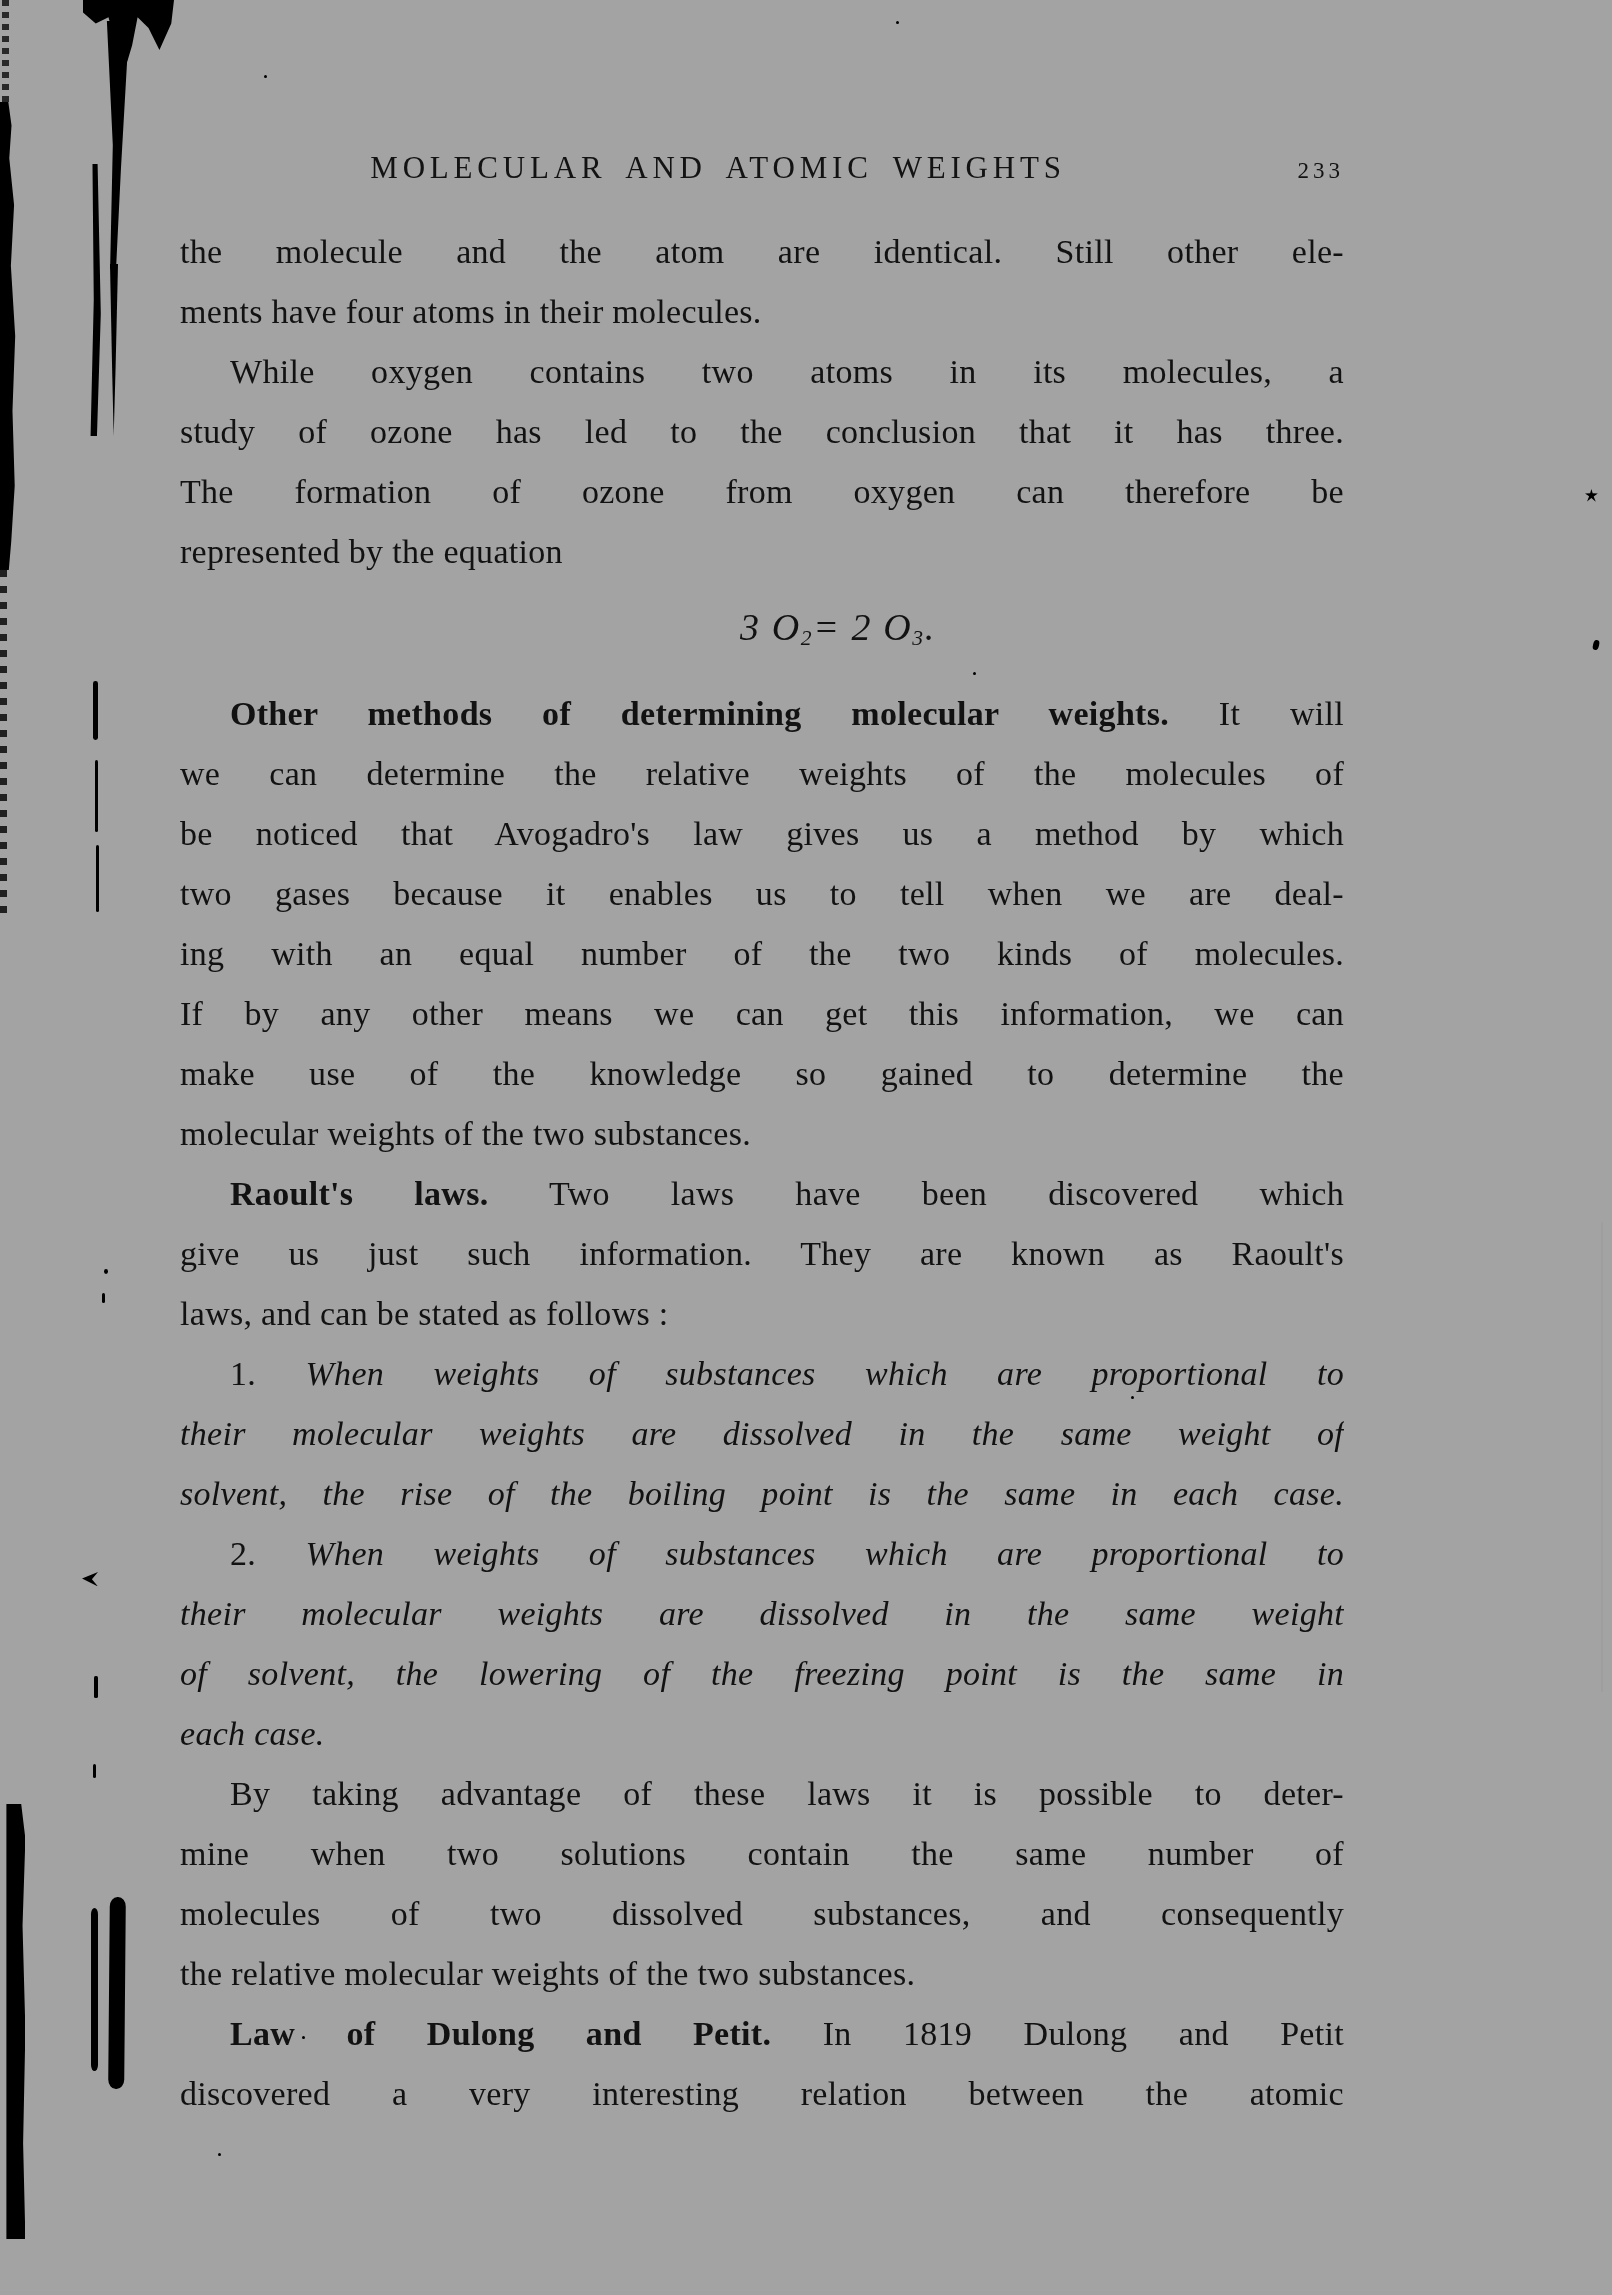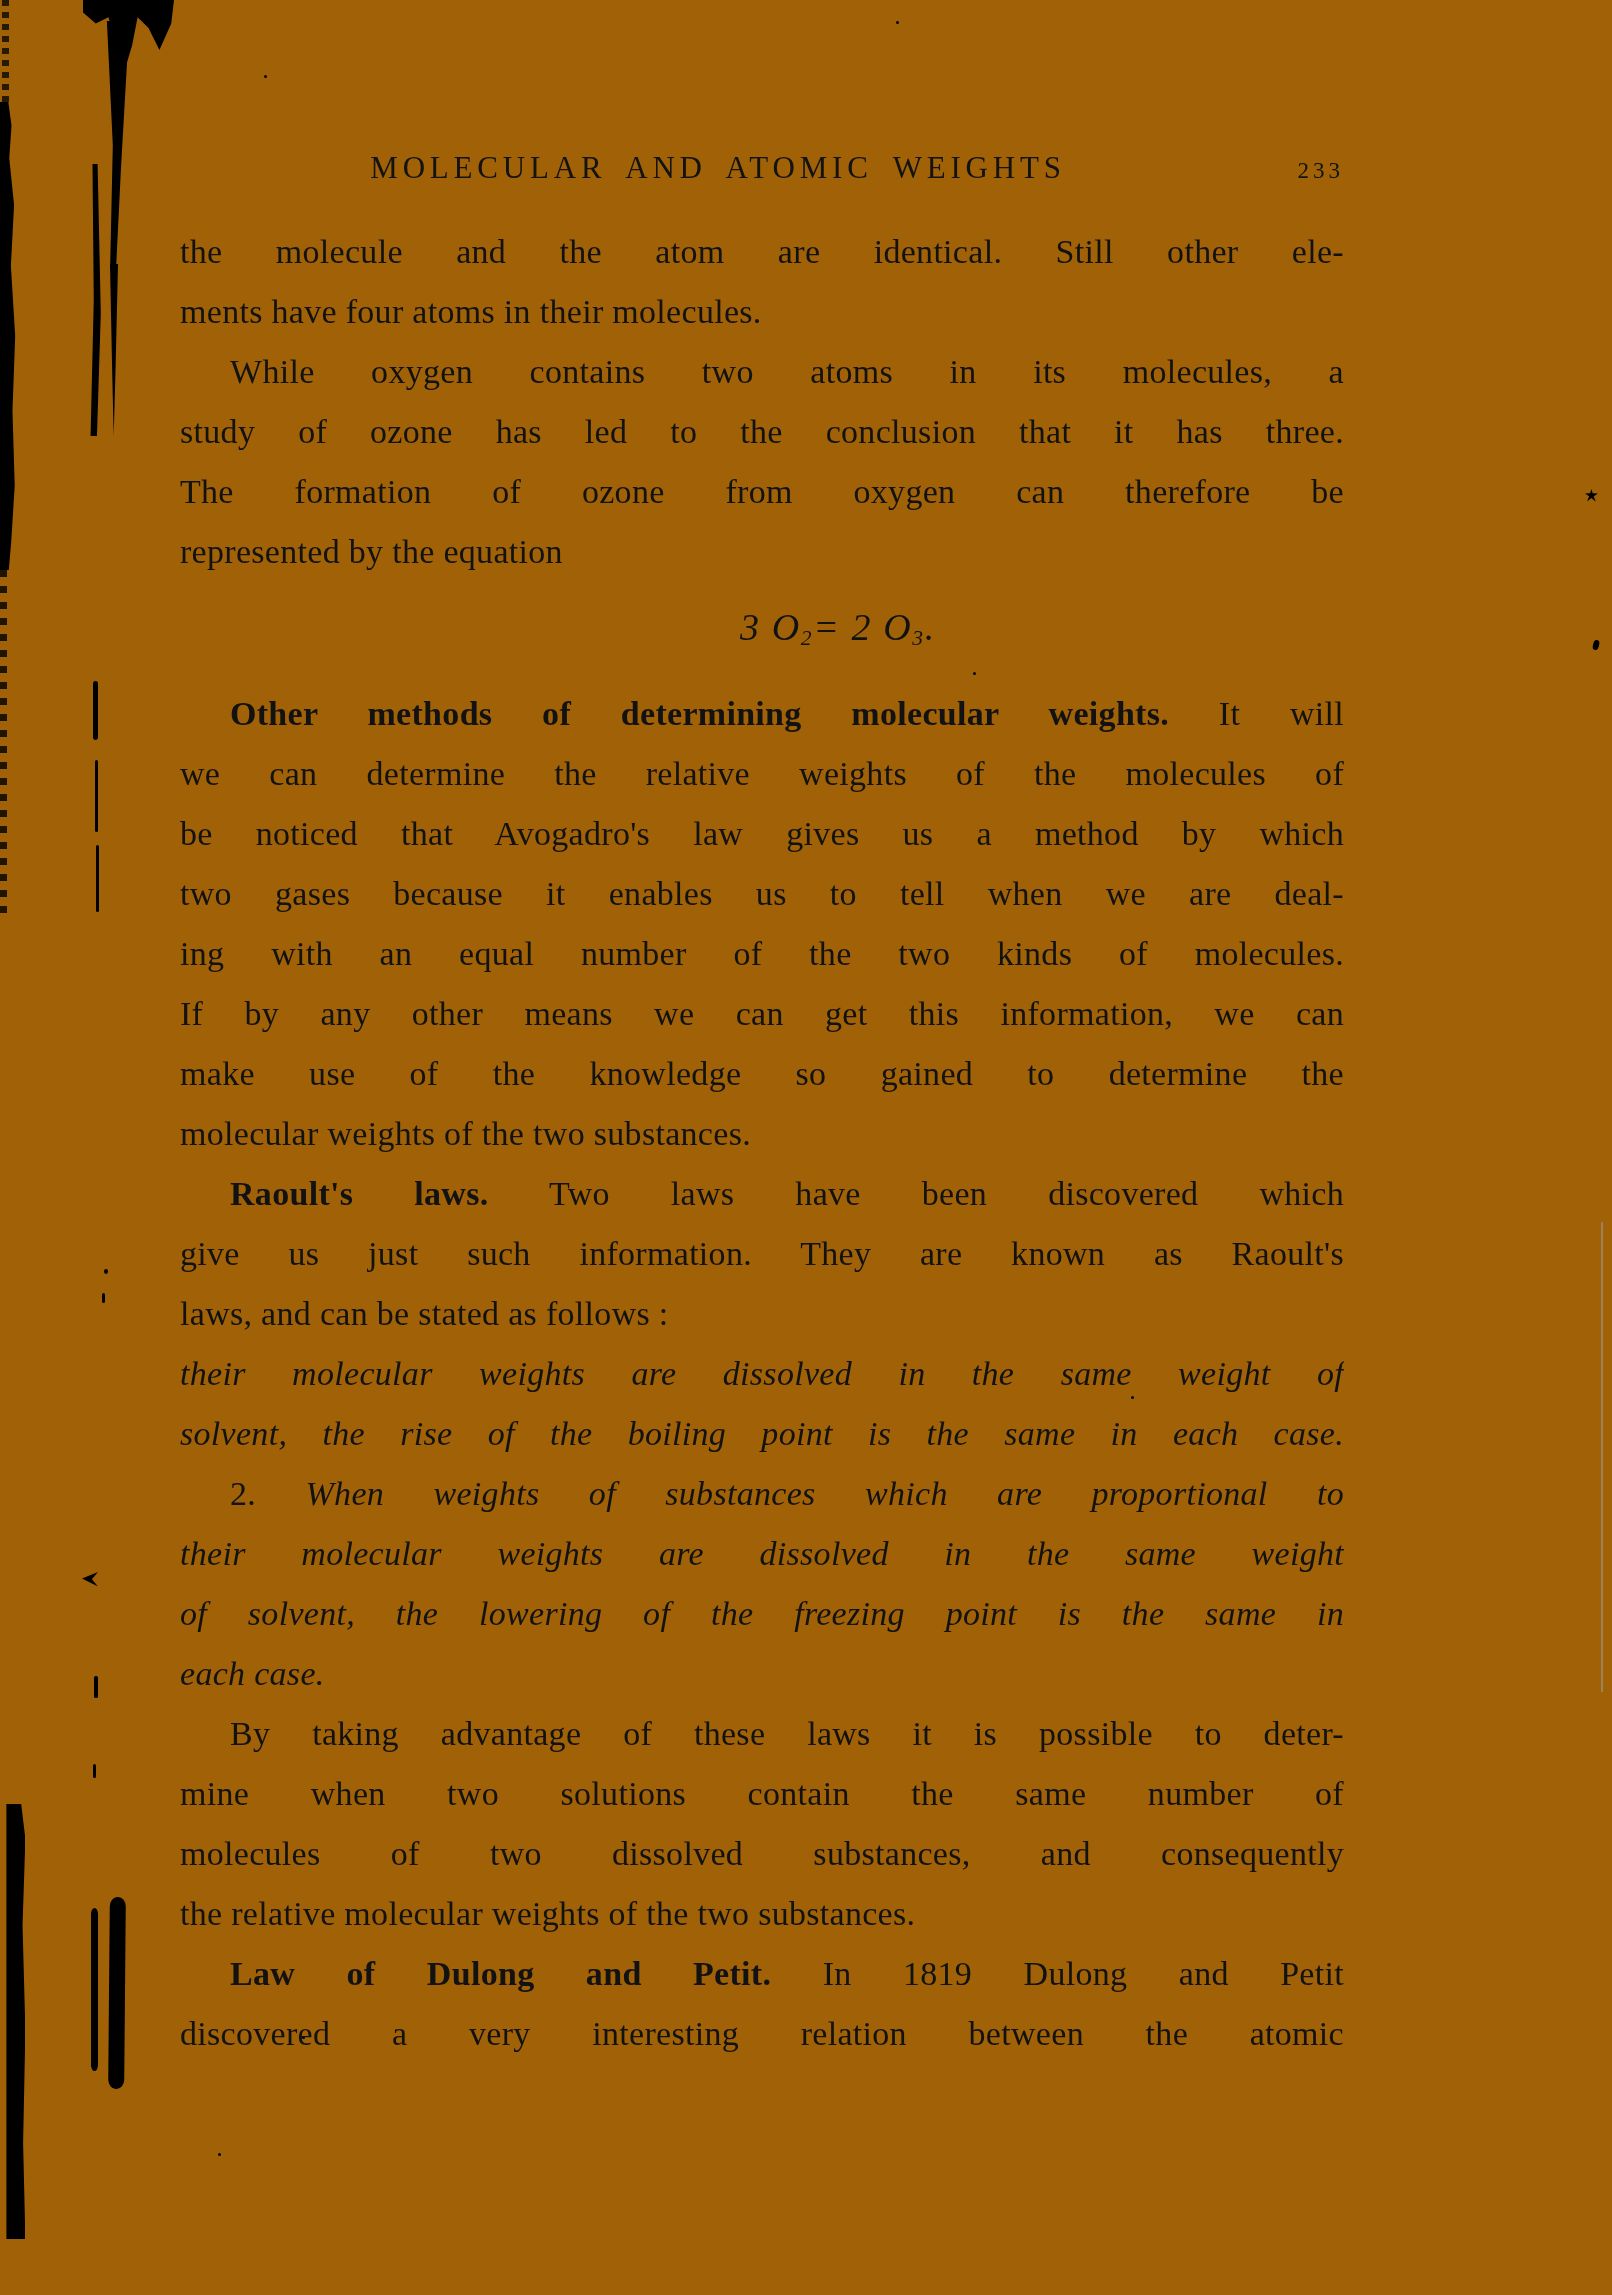--- a/index.html
+++ b/index.html
@@ -1,19 +1,19 @@
 <!DOCTYPE html>
 <html style="font-size:12.8px"><head>
 <meta charset="utf-8">
 <style>
   html,body{margin:0;padding:0;background:#e8e8e8;}
   .page{
     position:relative;
     width:1612px;height:2295px;
-    background:#a16207;
+    background:#a3a3a3;
     overflow:hidden;
     font-family:"Liberation Serif","DejaVu Serif",serif;
     color:#121212;
   }
   
   .column{position:absolute;left:180px;top:0;width:1164px;}
   .header{position:absolute;top:150px;left:0;width:100%;height:56px;}
   .header .title{
     display:block;text-align:center;transform:translateX(-44px);
     font-size:31px;letter-spacing:4.8px;word-spacing:8px;color:#131313;
@@ -121,20 +121,21 @@
         <div class="line"><span>we can determine the relative weights of the molecules of</span></div>
         <div class="line"><span>be noticed that Avogadro's law gives us a method by which</span></div>
         <div class="line"><span>two gases because it enables us to tell when we are deal-</span></div>
         <div class="line"><span>ing with an equal number of the two kinds of molecules.</span></div>
         <div class="line"><span>If by any other means we can get this information, we can</span></div>
         <div class="line"><span>make use of the knowledge so gained to determine the</span></div>
         <div class="line nojust"><span>molecular weights of the two substances.</span></div>
         <div class="line indent"><span class="b">Raoult's laws.</span><span> Two laws have been discovered which</span></div>
         <div class="line"><span>give us just such information. They are known as Raoult's</span></div>
         <div class="line nojust"><span>laws, and can be stated as follows :</span></div>
+        <div class="line indent"><span>1. </span><span class="i">When weights of substances which are proportional to</span></div>
         <div class="line"><span class="i">their molecular weights are dissolved in the same weight of</span></div>
         <div class="line"><span class="i">solvent, the rise of the boiling point is the same in each case.</span></div>
         <div class="line indent"><span>2. </span><span class="i">When weights of substances which are proportional to</span></div>
         <div class="line"><span class="i">their molecular weights are dissolved in the same weight</span></div>
         <div class="line"><span class="i">of solvent, the lowering of the freezing point is the same in</span></div>
         <div class="line nojust"><span class="i">each case.</span></div>
         <div class="line indent"><span>By taking advantage of these laws it is possible to deter-</span></div>
         <div class="line"><span>mine when two solutions contain the same number of</span></div>
         <div class="line"><span>molecules of two dissolved substances, and consequently</span></div>
         <div class="line nojust"><span>the relative molecular weights of the two substances.</span></div>

